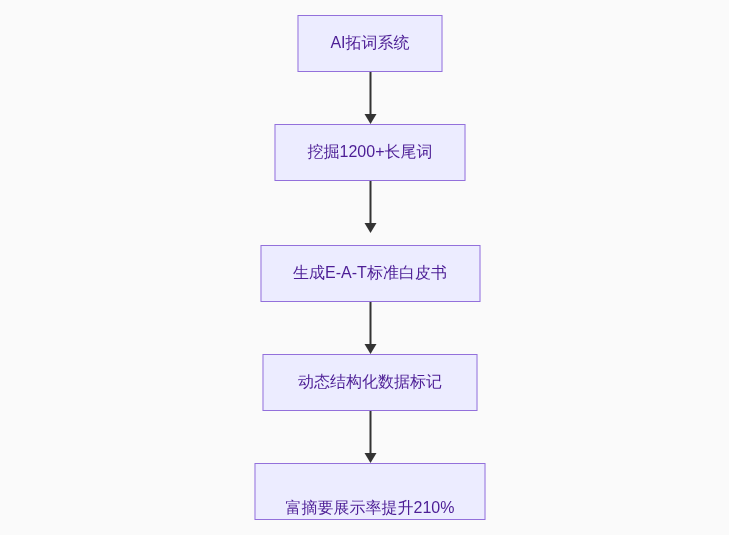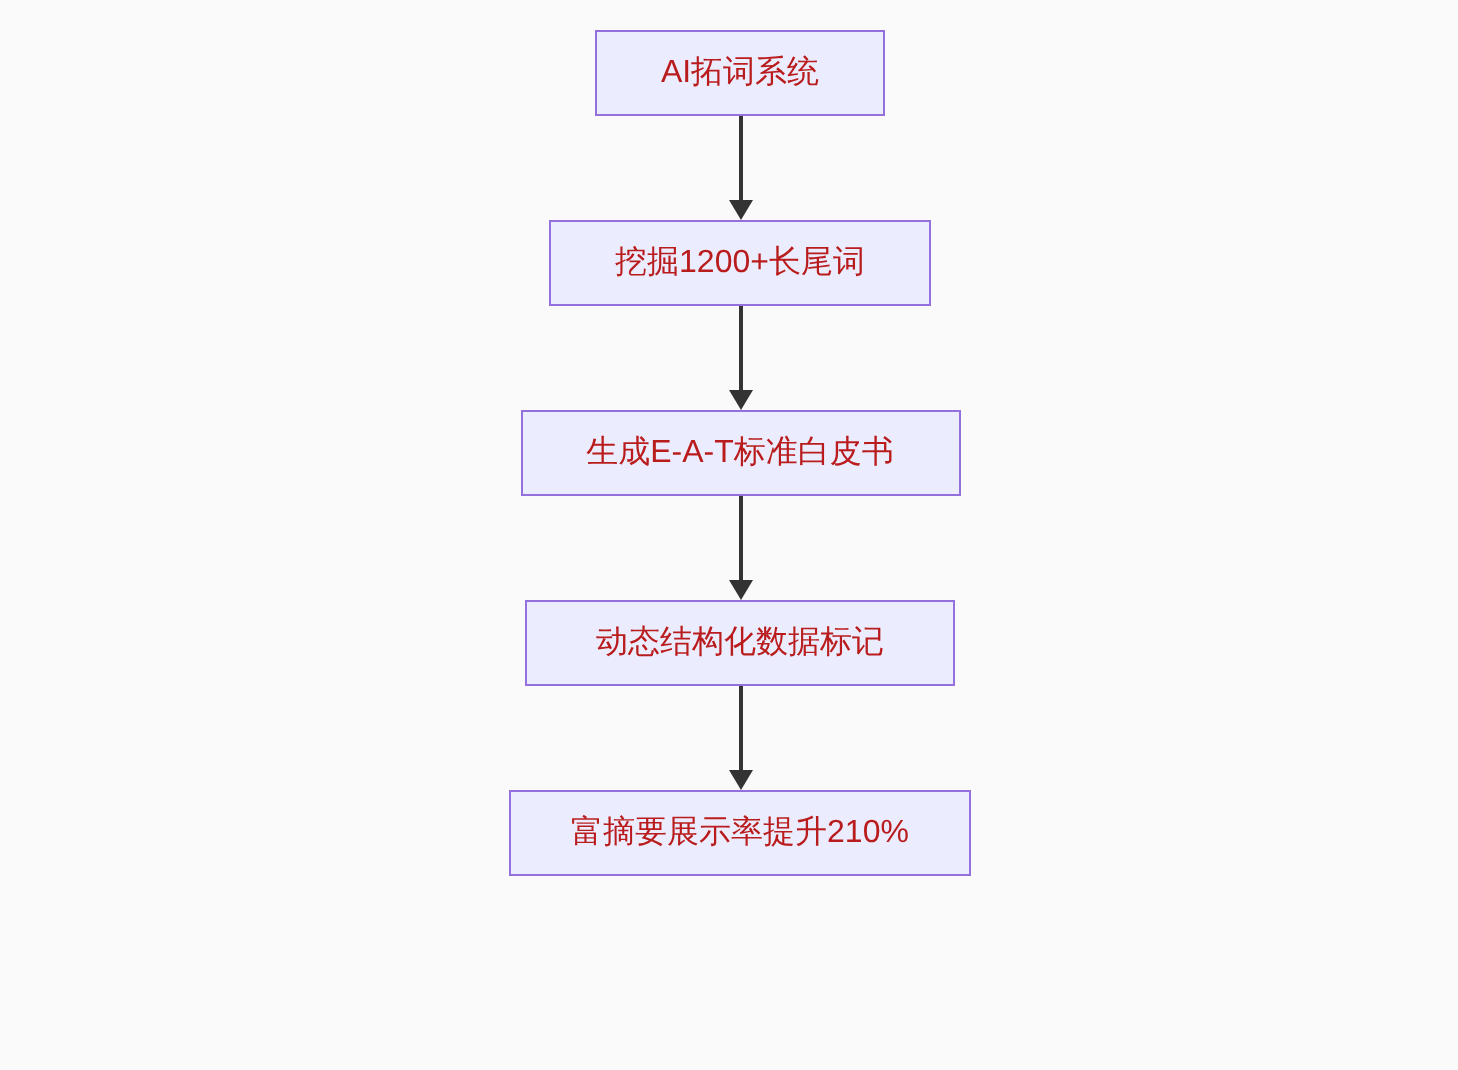--- a/index.html
+++ b/index.html
@@ -15,35 +15,35 @@
     position: absolute;
     left: 370px;
     top: 15px;
     transform: translateX(-50%);
     display: flex;
     flex-direction: column;
     align-items: center;
   }
   .node {
     box-sizing: border-box;
-    height: 43px;
+    height: 57px;
     background: #ECECFF;
     border: 1.3px solid #9370DB;
     display: flex;
     align-items: center;
     justify-content: center;
-    color: #b91c1c;
+    color: #4c1d95;
     font-size: 16px;
     white-space: nowrap;
   }
   .node.n1 { width: 145px; }
   .node.n2 { width: 191px; justify-content: center; }
-  .node.n3 { width: 220px; }
+  .node.n3 { width: 220px; margin-top: 12px; }
   .node.n4 { width: 215px; font-family: Liberation Mono, monospace; }
-  .node.n5 { width: 231px; }
+  .node.n5 { width: 231px; align-items: flex-end; }
   .edge {
     height: 52px;
     display: flex;
     flex-direction: column;
     align-items: center;
   }
   .edge .line {
     width: 2px;
     height: 42px;
     background: #333333;

